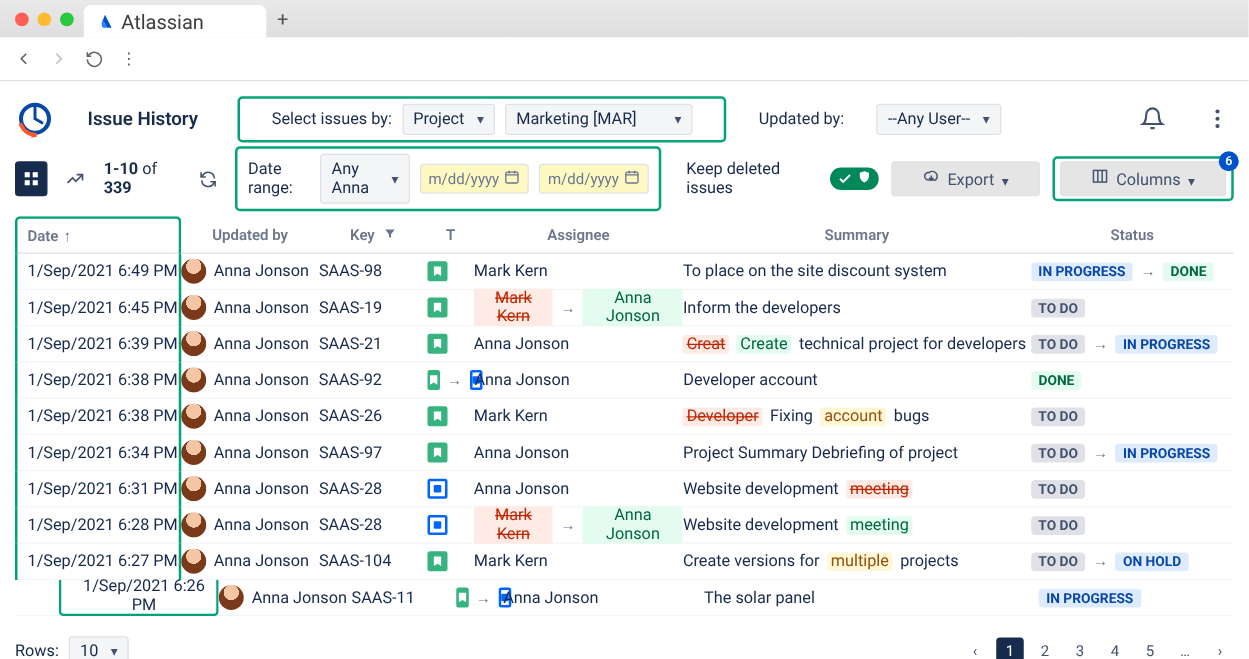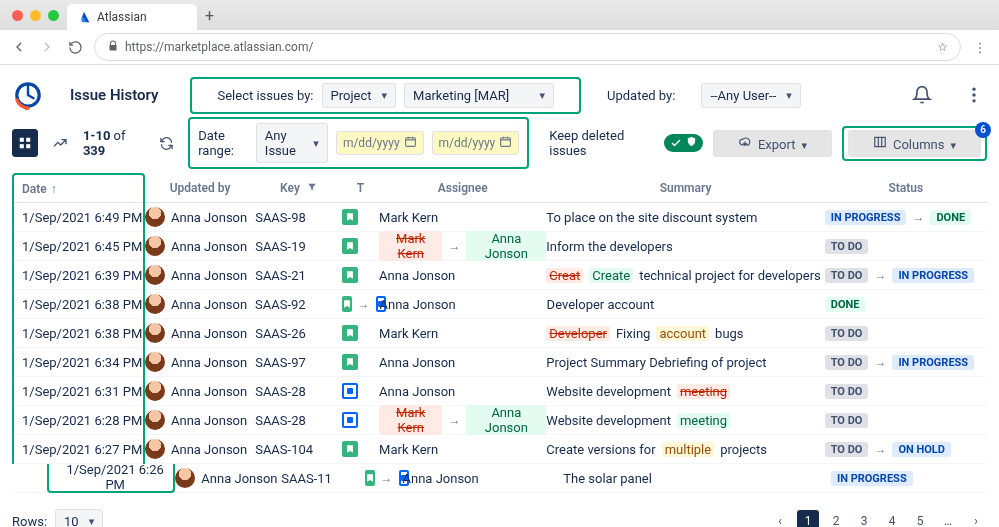--- a/index.html
+++ b/index.html
@@ -10,21 +10,21 @@
   background: #fff;
   width: 999px;
 }
 .browser-chrome { background: #fff; border-bottom: 1px solid #e1e1e1; }
 .tabs-row { display: flex; align-items: center; height: 30px; background: linear-gradient(#e9e9e9,#dedede); padding-left: 8px; }
 .traffic { display: flex; gap: 7px; padding: 0 8px 0 4px; }
 .dot { width: 11px; height: 11px; border-radius: 50%; }
 .dot.red { background: #ff5f57; }
 .dot.yellow { background: #febc2e; }
 .dot.green { background: #28c840; }
-.tab { display: flex; align-items: center; gap: 6px; background: #fff; height: 26px; padding: 0 50px 0 10px; border-radius: 6px 6px 0 0; margin-top: 4px; font-size: 12px; color:#3c4043;}
+.tab { display: flex; align-items: center; gap: 6px; background: #fff; height: 26px; padding: 0 50px 0 10px; border-radius: 6px 6px 0 0; margin-top: 4px; font-size: 16px; color:#3c4043;}
 .tab-fav { width:14px;height:14px;display:inline-flex;align-items:center;justify-content:center;font-size:14px;color:#0052cc;}
 .new-tab { width:26px;text-align:center;color:#555;font-size:16px; }
 .addr-row { display:flex; align-items:center; height:34px; padding:0 10px; gap:10px; background:#fff;}
 .nav-icon { color:#5f6368; width:18px; height:18px; display:flex;align-items:center;justify-content:center; }
 .addr-bar { flex:1; display:flex; align-items:center; gap:6px; height:28px; border:1px solid #dadce0; border-radius:14px; padding:0 12px; font-size:12px; color:#5f6368;}
 .addr-star { color:#5f6368; }
 .app-area { padding: 6px 12px; }
 .top-row { display:flex; align-items:center; gap:26px; height:48px;}
 .logo { width:32px; height:32px; display:inline-flex; }
 .app-title { font-weight:600; font-size:15px; margin-right:6px; }
@@ -115,30 +115,20 @@
       <svg width="16" height="16" viewBox="0 0 24 24" fill="none" stroke="#5f6368" stroke-width="2">
           <path d="M9 18l6-6-6-6"></path>
         </svg>
     </span>
     <span class="nav-icon">
       <svg width="15" height="15" viewBox="0 0 24 24" fill="none" stroke="#5f6368" stroke-width="2">
           <path d="M3 12a9 9 0 1 0 3-6.7L3 8"></path>
           <path d="M3 3v5h5"></path>
         </svg>
     </span>
-    <div class="addr-bar">
-      <span>
-        <svg width="12" height="12" viewBox="0 0 24 24" fill="#5f6368">
-            <path d="M6 10V7a6 6 0 1 1 12 0v3h1v11H5V10h1zm2 0h8V7a4 4 0 1 0-8 0v3z"></path>
-          </svg>
-      </span>
-      <span>https://marketplace.atlassian.com/</span>
-      <span class="spacer"></span>
-      <span class="addr-star">☆</span>
-    </div>
     <span class="nav-icon">⋮</span>
   </div>
 </div>
 
 <div class="app-area">
 
   <div class="top-row">
     <span class="logo">
       <svg viewBox="0 0 40 40" width="32" height="32">
         <circle cx="20" cy="20" r="14" fill="none" stroke="#0747a6" stroke-width="4"></circle>
@@ -209,21 +199,21 @@
           <path d="M20 11A8 8 0 0 0 5 7l-2 2"></path>
           <path d="M3 3v6h6"></path>
           <path d="M4 13a8 8 0 0 0 15 4l2-2"></path>
           <path d="M21 21v-6h-6"></path>
         </svg>
     </span>
 
     <div class="hl-box date-range">
       <span class="sel-label">Date range:</span>
       <div class="select-like">
-        <span>Any Issue</span>
+        <span>Any Anna</span>
         <span class="chev">▾</span>
       </div>
       <div class="date-input">
         <span>m/dd/yyyy</span>
         <span>
           <svg width="13" height="13" viewBox="0 0 24 24" fill="none" stroke="#6b778c" stroke-width="2">
               <rect x="3" y="5" width="18" height="16" rx="2"></rect>
               <path d="M3 9h18M8 3v4M16 3v4"></path>
             </svg>
         </span>

